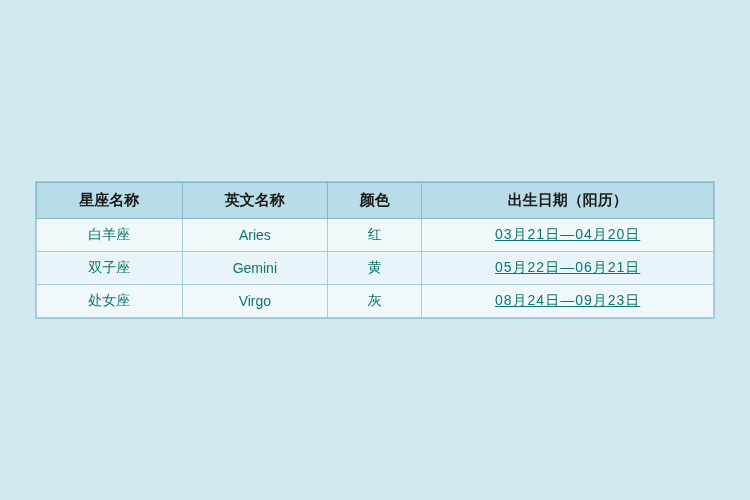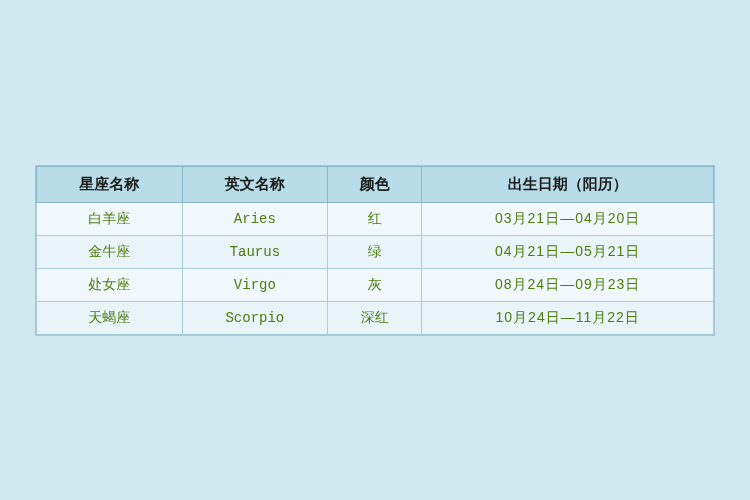--- a/index.html
+++ b/index.html
@@ -49,30 +49,31 @@
 
     tbody tr:nth-child(even) {
       background-color: #e8f4f8;
     }
 
     tbody td {
       border: 1px solid #a8ccd8;
       padding: 7px 12px;
       text-align: center;
       font-size: 14px;
-      color: #4d7c0f;
+      color: #0f766e;
     }
 
     tbody td:nth-child(2) {
-      font-family: Liberation Mono, monospace;
+      font-family: Liberation Sans, sans-serif;
     }
 
     tbody td:nth-child(4) {
       font-family: "SimSun", Arial, serif;
       letter-spacing: 1px;
+      text-decoration: underline;
     }
   </style>
 </head>
 <body>
 
 <div class="table-container">
   <table>
     <thead>
       <tr>
         <th>星座名称</th>
@@ -82,32 +83,26 @@
       </tr>
     </thead>
     <tbody id="table-body">
     <tr>
           <td>白羊座</td>
           <td>Aries</td>
           <td>红</td>
           <td>03月21日—04月20日</td>
         </tr>
         <tr>
-          <td>金牛座</td>
-          <td>Taurus</td>
-          <td>绿</td>
-          <td>04月21日—05月21日</td>
+          <td>双子座</td>
+          <td>Gemini</td>
+          <td>黄</td>
+          <td>05月22日—06月21日</td>
         </tr>
         <tr>
           <td>处女座</td>
           <td>Virgo</td>
           <td>灰</td>
           <td>08月24日—09月23日</td>
         </tr>
-        <tr>
-          <td>天蝎座</td>
-          <td>Scorpio</td>
-          <td>深红</td>
-          <td>10月24日—11月22日</td>
-        </tr>
       </tbody>
   </table>
 </div>
 
 </body></html>

